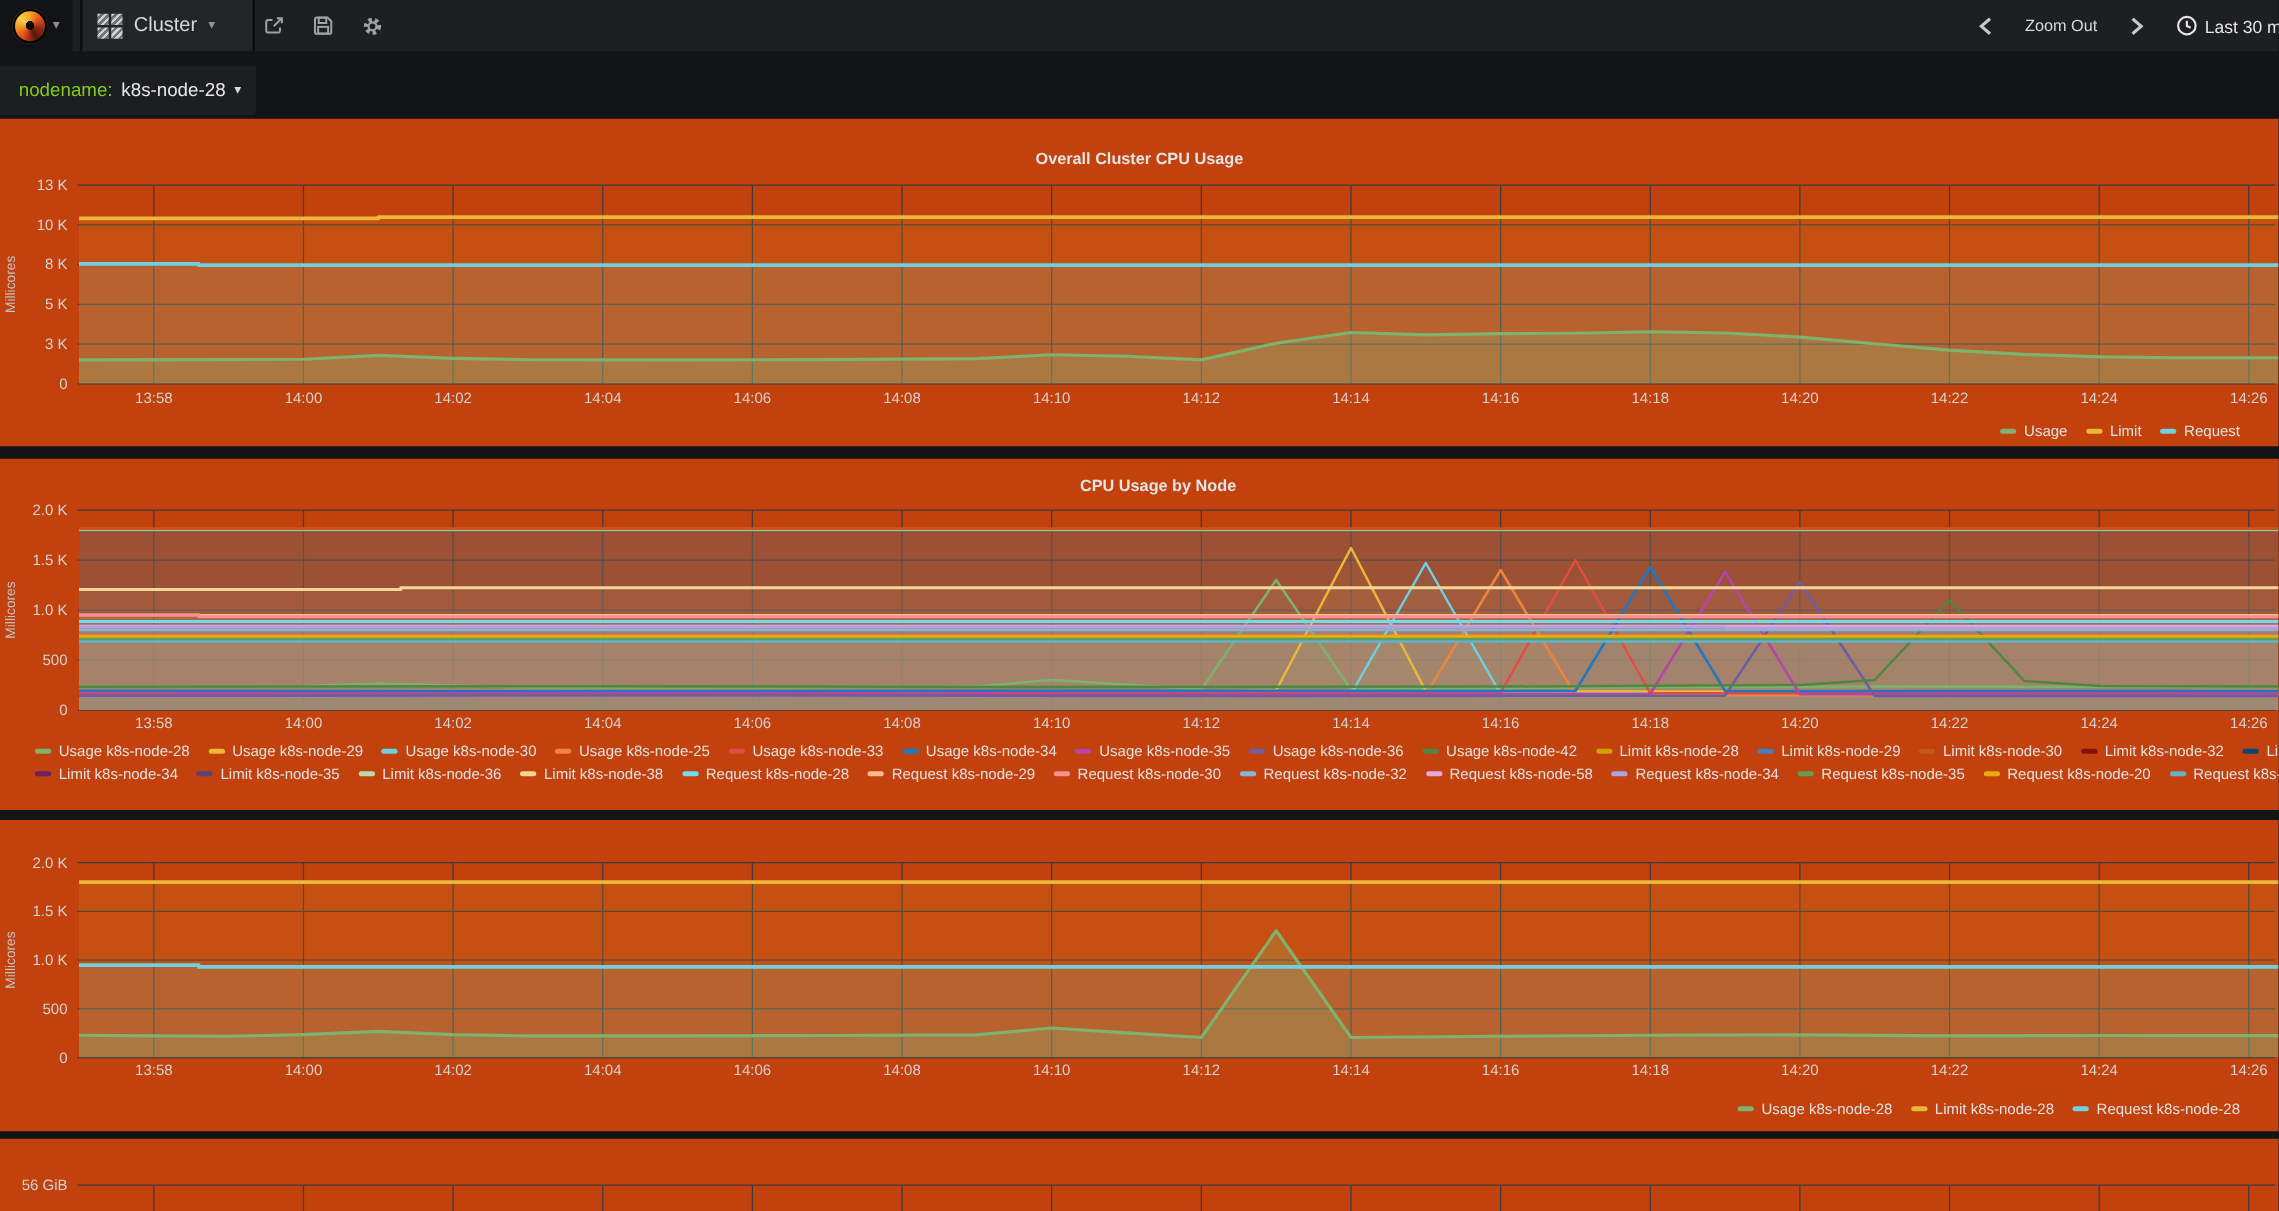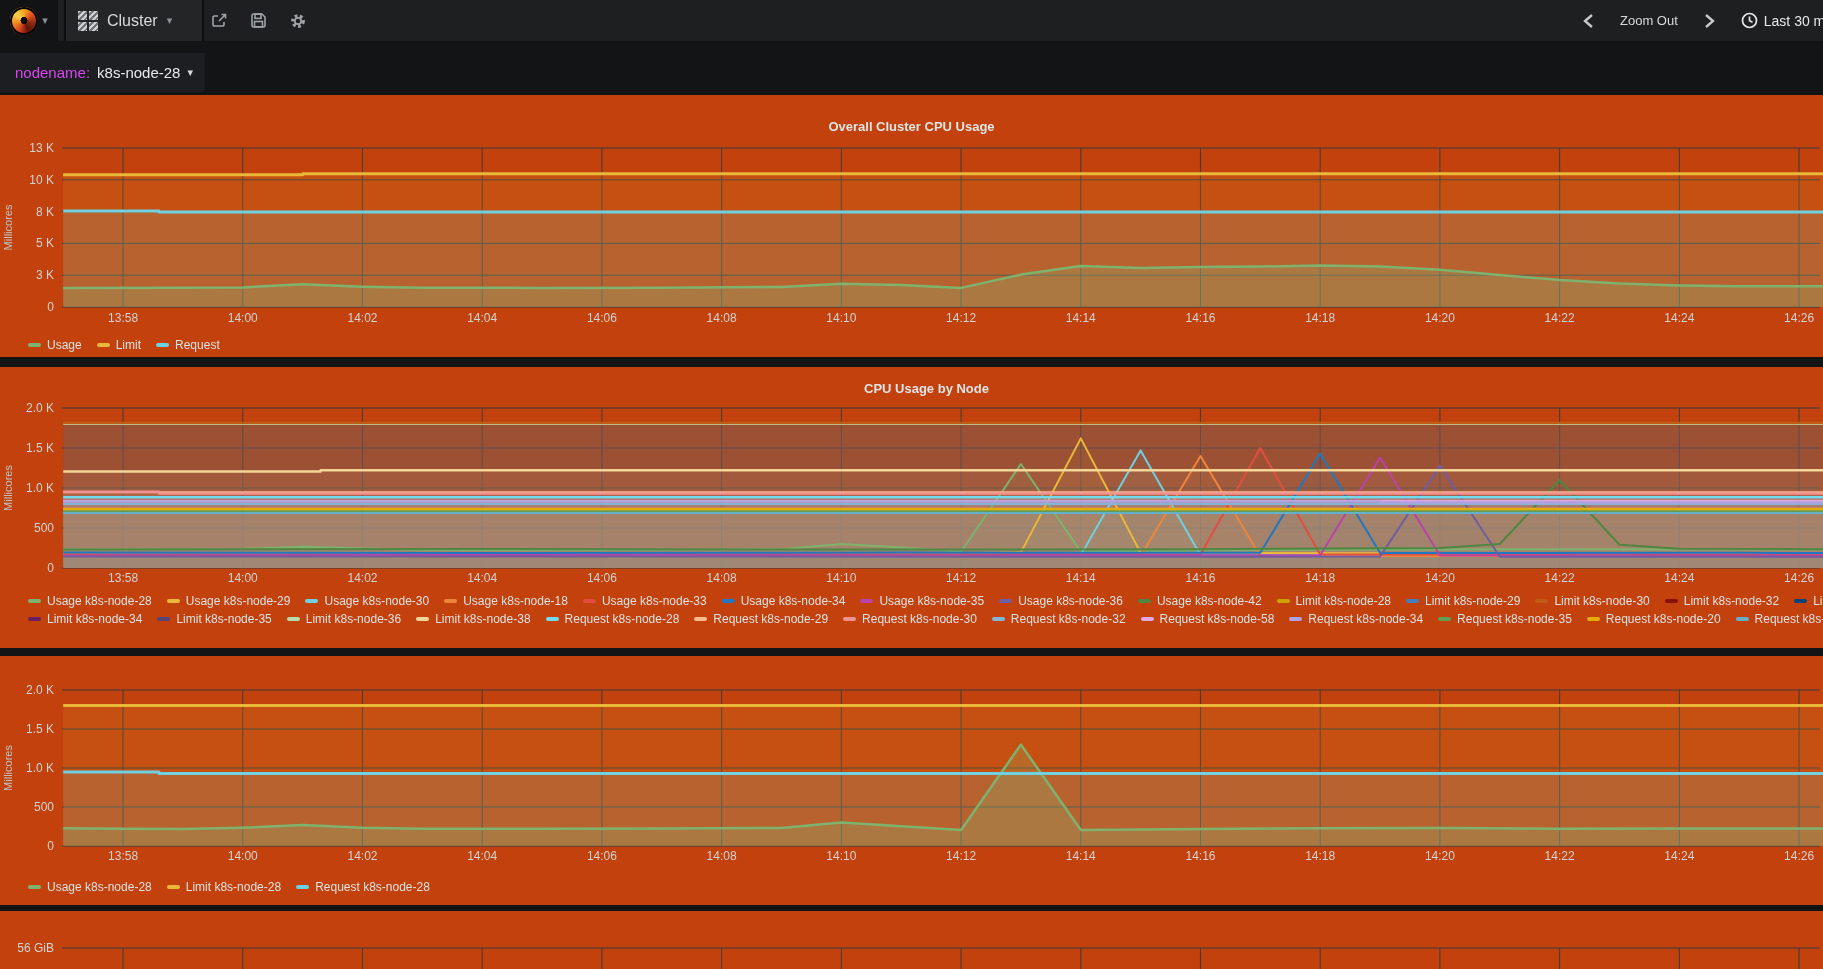--- a/index.html
+++ b/index.html
@@ -31,30 +31,30 @@
   .nav-right .txt{color:#d8d9da;font-size:13px;}
   .chev{display:flex;align-items:center;cursor:pointer;}
   .chev svg{stroke:#c7c8c9;fill:none;stroke-width:2.4;}
   .time-btn{display:flex;align-items:center;gap:6px;cursor:pointer;font-size:14px;color:#e6e6e6;}
   .time-btn svg{stroke:#e6e6e6;fill:none;stroke-width:1.7;}
 
   
   .var-box{position:absolute;top:53px;left:0;width:205px;height:39px;background:#1c1e22;
            display:flex;align-items:center;gap:7px;padding-left:15px;box-sizing:border-box;
            border-radius:0 0 4px 0;cursor:pointer;}
-  .var-label{color:#d946ef;font-size:15px;}
+  .var-label{color:#84cc16;font-size:15px;}
   .var-value{color:#e8e8e8;font-size:15px;}
   .var-box .caret{color:#d8d9da;}
 
   
   .panel{position:absolute;left:0;width:1823px;background:#c2410c;overflow:hidden;}
   .panel-title{position:absolute;left:0;width:100%;text-align:center;font-weight:bold;
                font-size:13px;color:#e3e4e5;cursor:pointer;}
   .chart-svg{position:absolute;left:0;}
-  .legend{position:absolute;left:28px;right:16px;overflow:hidden;}
+  .legend{position:absolute;left:28px;right:16px;overflow:hidden;text-align:right;}
   .legend-row{height:18px;white-space:nowrap;overflow:hidden;}
   .legend-item{display:inline-flex;align-items:center;margin-right:15px;cursor:pointer;
                font-size:12px;color:#e0e1e2;}
   .legend-swatch{display:inline-block;width:13px;height:4px;border-radius:2px;margin-right:6px;}
 </style>
 </head>
 <body>
 
 <div class="navbar">
   <div class="logo-block">
@@ -302,21 +302,21 @@
           <span class="legend-swatch" style="background: rgb(126, 178, 109);"></span>
           <span>Usage k8s-node-28</span>
         </span><span class="legend-item">
           <span class="legend-swatch" style="background: rgb(234, 184, 57);"></span>
           <span>Usage k8s-node-29</span>
         </span><span class="legend-item">
           <span class="legend-swatch" style="background: rgb(110, 208, 224);"></span>
           <span>Usage k8s-node-30</span>
         </span><span class="legend-item">
           <span class="legend-swatch" style="background: rgb(239, 132, 60);"></span>
-          <span>Usage k8s-node-18</span>
+          <span>Usage k8s-node-25</span>
         </span><span class="legend-item">
           <span class="legend-swatch" style="background: rgb(226, 77, 66);"></span>
           <span>Usage k8s-node-33</span>
         </span><span class="legend-item">
           <span class="legend-swatch" style="background: rgb(31, 120, 193);"></span>
           <span>Usage k8s-node-34</span>
         </span><span class="legend-item">
           <span class="legend-swatch" style="background: rgb(186, 67, 169);"></span>
           <span>Usage k8s-node-35</span>
         </span><span class="legend-item">

